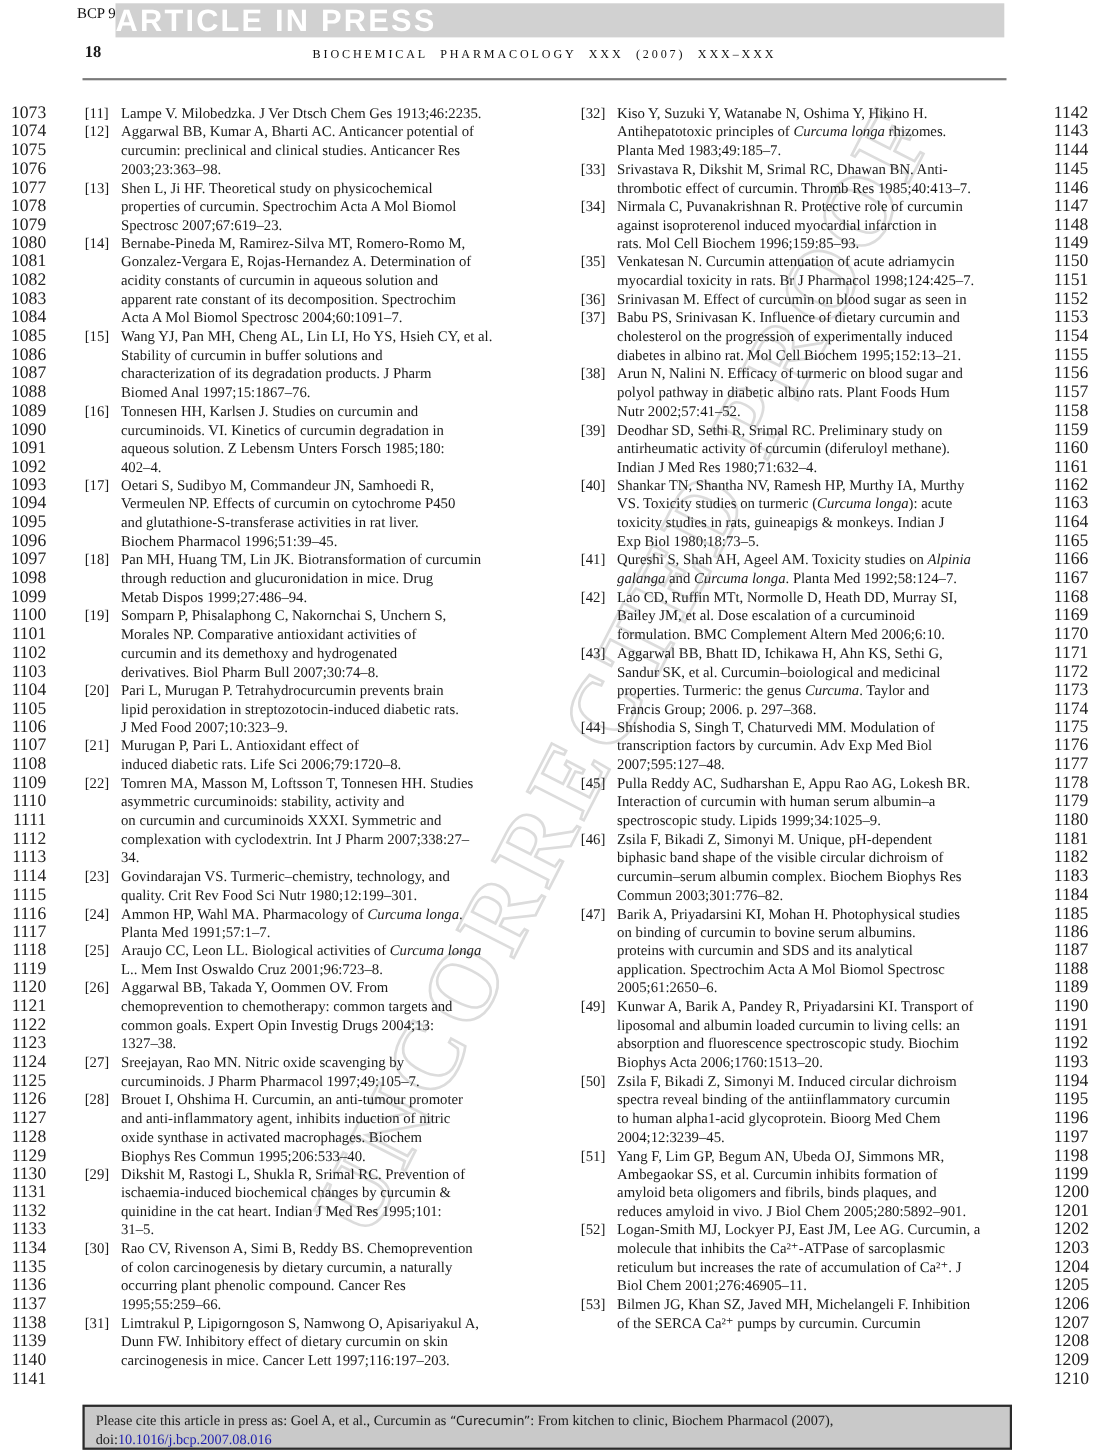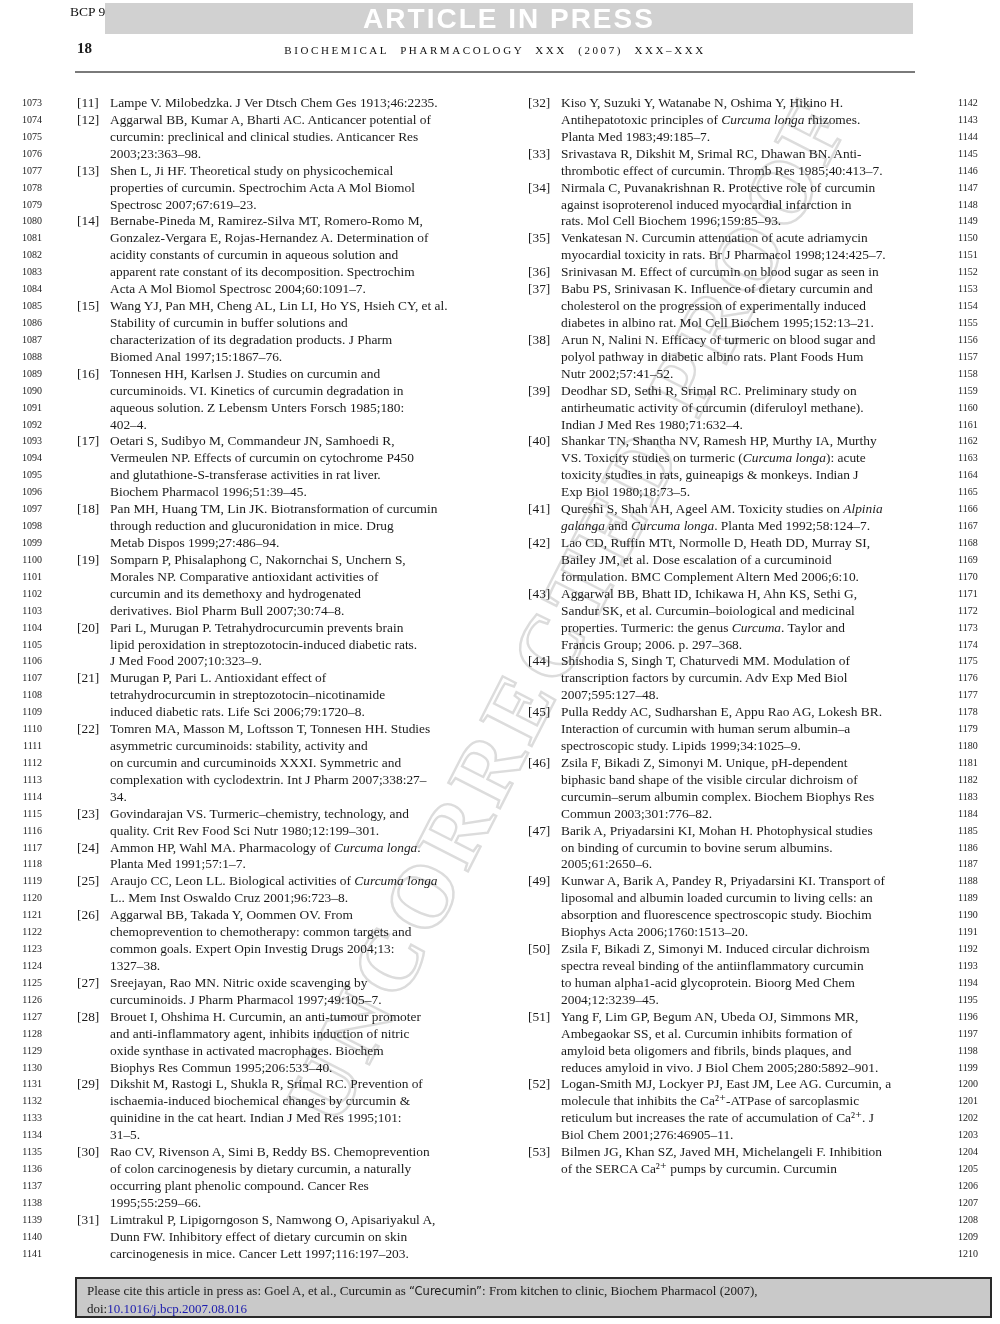--- a/index.html
+++ b/index.html
@@ -5,38 +5,38 @@
   html,body{margin:0;padding:0;background:#ffffff;}
   #page{position:relative;width:1000px;height:1324px;background:#fff;overflow:hidden;
         font-family:"Liberation Serif","DejaVu Serif",serif;color:#1b1b1b;}
   .watermark{position:absolute;left:10px;top:575px;width:1100px;text-align:center;
              font-size:88px;font-weight:bold;letter-spacing:7px;white-space:nowrap;
              transform:rotate(-63deg);color:#e9e9e9;pointer-events:none;
              font-family:"Liberation Serif","DejaVu Serif",serif;}
   @supports (-webkit-text-stroke: 1px black){
     .watermark{color:transparent;-webkit-text-stroke:2.4px #dcdcdc;}
   }
-  .banner{position:absolute;left:105px;top:3px;width:808px;height:31px;background:#d1d1d1;text-align:center;}
+  .banner{position:absolute;left:105px;top:3px;width:808px;height:31px;background:#d1d1d1;text-align:left;}
   .banner span{font-family:"Liberation Sans","DejaVu Sans",sans-serif;font-weight:bold;
                font-size:28px;line-height:32px;color:#ffffff;letter-spacing:2px;}
   .ms-code{position:absolute;left:70px;top:4px;font-size:13.5px;color:#111;}
   .page-num{position:absolute;left:77px;top:40px;font-weight:bold;font-size:15px;}
   .journal-line{position:absolute;left:75px;top:44px;width:840px;text-align:center;
                 font-size:11px;letter-spacing:2.6px;word-spacing:6px;color:#111;}
   .header-rule{position:absolute;left:75px;top:71px;width:840px;height:0;border-top:2px solid #7a7a7a;}
-  .rail{position:absolute;top:95px;font-size:10px;color:#222;}
+  .rail{position:absolute;top:95px;font-size:16px;color:#222;}
   .rail-left{left:6px;width:36px;text-align:right;}
   .rail-right{left:958px;width:40px;text-align:left;}
   .lnum{height:16.93px;line-height:16.93px;}
   .refcol{position:absolute;top:95px;width:432px;font-size:13.4px;}
   .refcol-left{left:77px;}
   .refcol-right{left:528px;}
   .refline{height:16.93px;line-height:16.93px;white-space:nowrap;position:relative;padding-left:33px;}
   .rnum{position:absolute;left:0;top:0;}
-  .footer{position:absolute;left:75px;top:1277px;width:917px;height:41px;box-sizing:border-box;
+  .footer{position:absolute;left:75px;top:1277px;width:845px;height:41px;box-sizing:border-box;
           background:#c9c9c9;border:2px solid #2a2a2a;padding:3px 10px;font-size:13px;line-height:17px;}
   .cite-title{font-family:"DejaVu Sans","Liberation Sans",sans-serif;font-size:11.5px;}
   .doi{color:#1c1cae;}
 </style>
 </head>
 <body>
 
 <div id="page">
 
   <div class="watermark">UNCORRECTED PROOF</div>
@@ -223,21 +223,20 @@
       <div class="refline"><span class="rtext">through reduction and glucuronidation in mice. Drug</span></div>
       <div class="refline"><span class="rtext">Metab Dispos 1999;27:486–94.</span></div>
       <div class="refline"><span class="rnum">[19]</span><span class="rtext">Somparn P, Phisalaphong C, Nakornchai S, Unchern S,</span></div>
       <div class="refline"><span class="rtext">Morales NP. Comparative antioxidant activities of</span></div>
       <div class="refline"><span class="rtext">curcumin and its demethoxy and hydrogenated</span></div>
       <div class="refline"><span class="rtext">derivatives. Biol Pharm Bull 2007;30:74–8.</span></div>
       <div class="refline"><span class="rnum">[20]</span><span class="rtext">Pari L, Murugan P. Tetrahydrocurcumin prevents brain</span></div>
       <div class="refline"><span class="rtext">lipid peroxidation in streptozotocin-induced diabetic rats.</span></div>
       <div class="refline"><span class="rtext">J Med Food 2007;10:323–9.</span></div>
       <div class="refline"><span class="rnum">[21]</span><span class="rtext">Murugan P, Pari L. Antioxidant effect of</span></div>
-      <div class="refline"><span class="rtext">tetrahydrocurcumin in streptozotocin–nicotinamide</span></div>
       <div class="refline"><span class="rtext">induced diabetic rats. Life Sci 2006;79:1720–8.</span></div>
       <div class="refline"><span class="rnum">[22]</span><span class="rtext">Tomren MA, Masson M, Loftsson T, Tonnesen HH. Studies</span></div>
       <div class="refline"><span class="rtext">asymmetric curcuminoids: stability, activity and</span></div>
       <div class="refline"><span class="rtext">on curcumin and curcuminoids XXXI. Symmetric and</span></div>
       <div class="refline"><span class="rtext">complexation with cyclodextrin. Int J Pharm 2007;338:27–</span></div>
       <div class="refline"><span class="rtext">34.</span></div>
       <div class="refline"><span class="rnum">[23]</span><span class="rtext">Govindarajan VS. Turmeric–chemistry, technology, and</span></div>
       <div class="refline"><span class="rtext">quality. Crit Rev Food Sci Nutr 1980;12:199–301.</span></div>
       <div class="refline"><span class="rnum">[24]</span><span class="rtext">Ammon HP, Wahl MA. Pharmacology of <i>Curcuma longa</i>.</span></div>
       <div class="refline"><span class="rtext">Planta Med 1991;57:1–7.</span></div>
@@ -304,20 +303,22 @@
       <div class="refline"><span class="rtext">2007;595:127–48.</span></div>
       <div class="refline"><span class="rnum">[45]</span><span class="rtext">Pulla Reddy AC, Sudharshan E, Appu Rao AG, Lokesh BR.</span></div>
       <div class="refline"><span class="rtext">Interaction of curcumin with human serum albumin–a</span></div>
       <div class="refline"><span class="rtext">spectroscopic study. Lipids 1999;34:1025–9.</span></div>
       <div class="refline"><span class="rnum">[46]</span><span class="rtext">Zsila F, Bikadi Z, Simonyi M. Unique, pH-dependent</span></div>
       <div class="refline"><span class="rtext">biphasic band shape of the visible circular dichroism of</span></div>
       <div class="refline"><span class="rtext">curcumin–serum albumin complex. Biochem Biophys Res</span></div>
       <div class="refline"><span class="rtext">Commun 2003;301:776–82.</span></div>
       <div class="refline"><span class="rnum">[47]</span><span class="rtext">Barik A, Priyadarsini KI, Mohan H. Photophysical studies</span></div>
       <div class="refline"><span class="rtext">on binding of curcumin to bovine serum albumins.</span></div>
+      <div class="refline"><span class="rtext">proteins with curcumin and SDS and its analytical</span></div>
+      <div class="refline"><span class="rtext">application. Spectrochim Acta A Mol Biomol Spectrosc</span></div>
       <div class="refline"><span class="rtext">2005;61:2650–6.</span></div>
       <div class="refline"><span class="rnum">[49]</span><span class="rtext">Kunwar A, Barik A, Pandey R, Priyadarsini KI. Transport of</span></div>
       <div class="refline"><span class="rtext">liposomal and albumin loaded curcumin to living cells: an</span></div>
       <div class="refline"><span class="rtext">absorption and fluorescence spectroscopic study. Biochim</span></div>
       <div class="refline"><span class="rtext">Biophys Acta 2006;1760:1513–20.</span></div>
       <div class="refline"><span class="rnum">[50]</span><span class="rtext">Zsila F, Bikadi Z, Simonyi M. Induced circular dichroism</span></div>
       <div class="refline"><span class="rtext">spectra reveal binding of the antiinflammatory curcumin</span></div>
       <div class="refline"><span class="rtext">to human alpha1-acid glycoprotein. Bioorg Med Chem</span></div>
       <div class="refline"><span class="rtext">2004;12:3239–45.</span></div>
       <div class="refline"><span class="rnum">[51]</span><span class="rtext">Yang F, Lim GP, Begum AN, Ubeda OJ, Simmons MR,</span></div>

